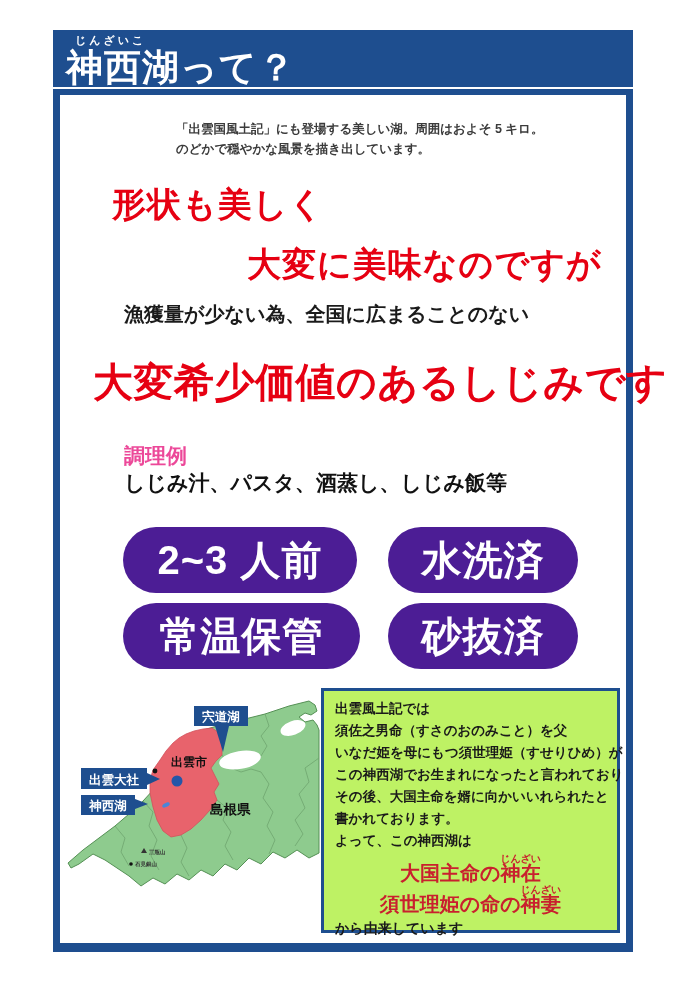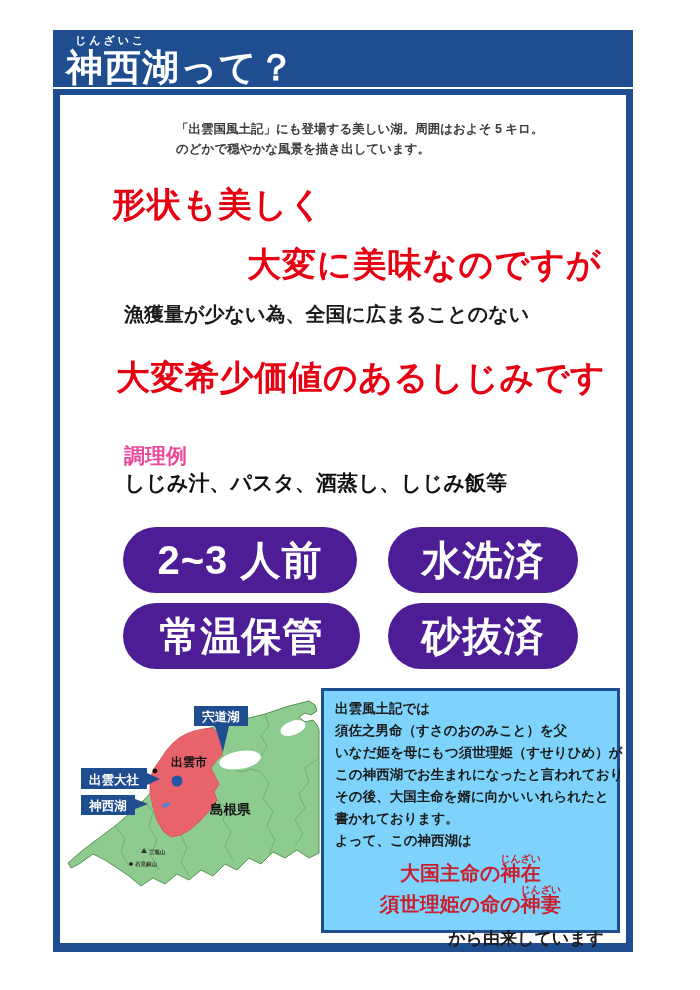--- a/index.html
+++ b/index.html
@@ -18,46 +18,46 @@
   
   .intro-heading{position:absolute;left:104px;top:95px;font-size:21px;color:#3b3b3b;letter-spacing:0.5px;}
   .intro-line1{position:absolute;left:176px;top:121px;font-size:12.5px;color:#3b3b3b;}
   .intro-line2{position:absolute;left:176px;top:141px;font-size:12.5px;color:#3b3b3b;}
 
   
   .red-text{color:#e60012;font-weight:bold;}
   .claim-red1{position:absolute;left:112px;top:182px;font-size:34px;letter-spacing:1px;}
   .claim-red2{position:absolute;left:247px;top:242px;font-size:34px;letter-spacing:1px;}
   .claim-black{position:absolute;left:124px;top:301px;font-size:20px;color:#1a1a1a;}
-  .claim-red3{position:absolute;left:116px;top:355px;font-size:34px;letter-spacing:0.5px;}
+  .claim-red3{position:absolute;left:93px;top:355px;font-size:40px;letter-spacing:0.5px;}
 
   
   .cook-title{position:absolute;left:124px;top:442px;font-size:21px;color:#ec4899;}
   .cook-line{position:absolute;left:124px;top:469px;font-size:21px;color:#111111;}
 
   
   .badge{position:absolute;height:66px;background:#4c1d95;border-radius:33px;color:#ffffff;
          display:flex;align-items:center;justify-content:center;font-size:40px;font-weight:bold;letter-spacing:1px;}
   .badge1{left:123px;top:527px;width:234px;}
   .badge2{left:388px;top:527px;width:190px;}
   .badge3{left:123px;top:603px;width:237px;}
   .badge4{left:388px;top:603px;width:190px;}
 
   
   .map{position:absolute;left:65px;top:698px;width:255px;height:210px;}
   .map svg{display:block;}
   .map text{font-family:"Liberation Sans","DejaVu Sans",sans-serif;font-weight:bold;}
 
   
   .info-box{position:absolute;left:321px;top:688px;width:299px;height:245px;box-sizing:border-box;
-            border:3px solid #1e4e8f;background:#7dd3fc;padding:7px 11px 0 11px;}
+            border:3px solid #1e4e8f;background:#bef264;padding:7px 11px 0 11px;}
   .info-line{font-size:13.5px;line-height:22px;color:#1a1a1a;white-space:nowrap;}
   .info-red-line{text-align:center;color:#c9202e;font-size:20px;line-height:1.0;margin-top:2px;white-space:nowrap;}
   .info-red-line ruby rt{font-size:10px;color:#c9202e;font-weight:bold;}
-  .info-footer{text-align:right;font-size:17px;color:#1a1a1a;margin-top:13px;padding-right:2px;}
+  .info-footer{text-align:left;font-size:14px;color:#1a1a1a;margin-top:6px;padding-right:2px;}
 </style>
 </head>
 <body>
 
 <div class="page">
 
   <div class="panel"></div>
 
   <div class="header-band">
     <div class="header-furigana">じんざいこ</div>

